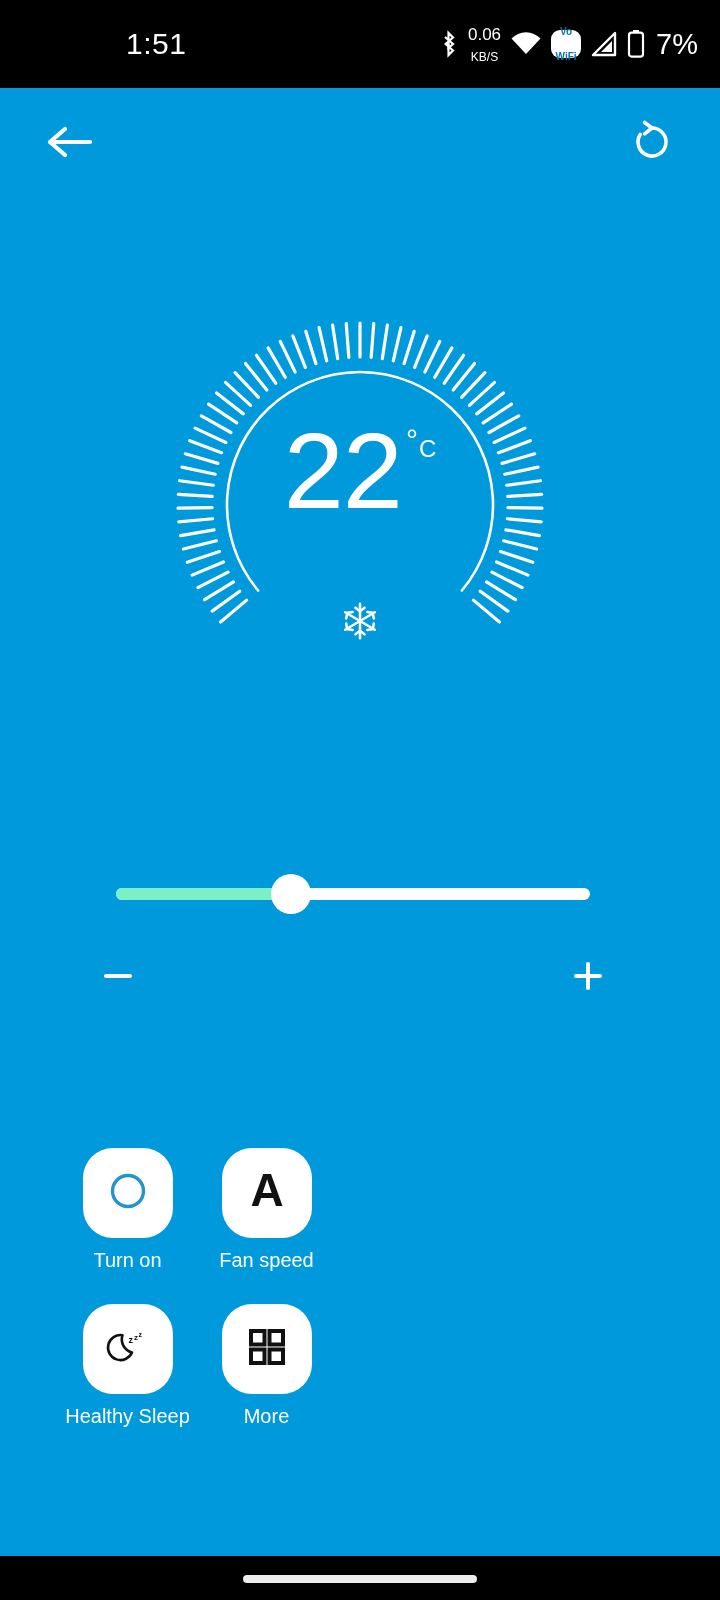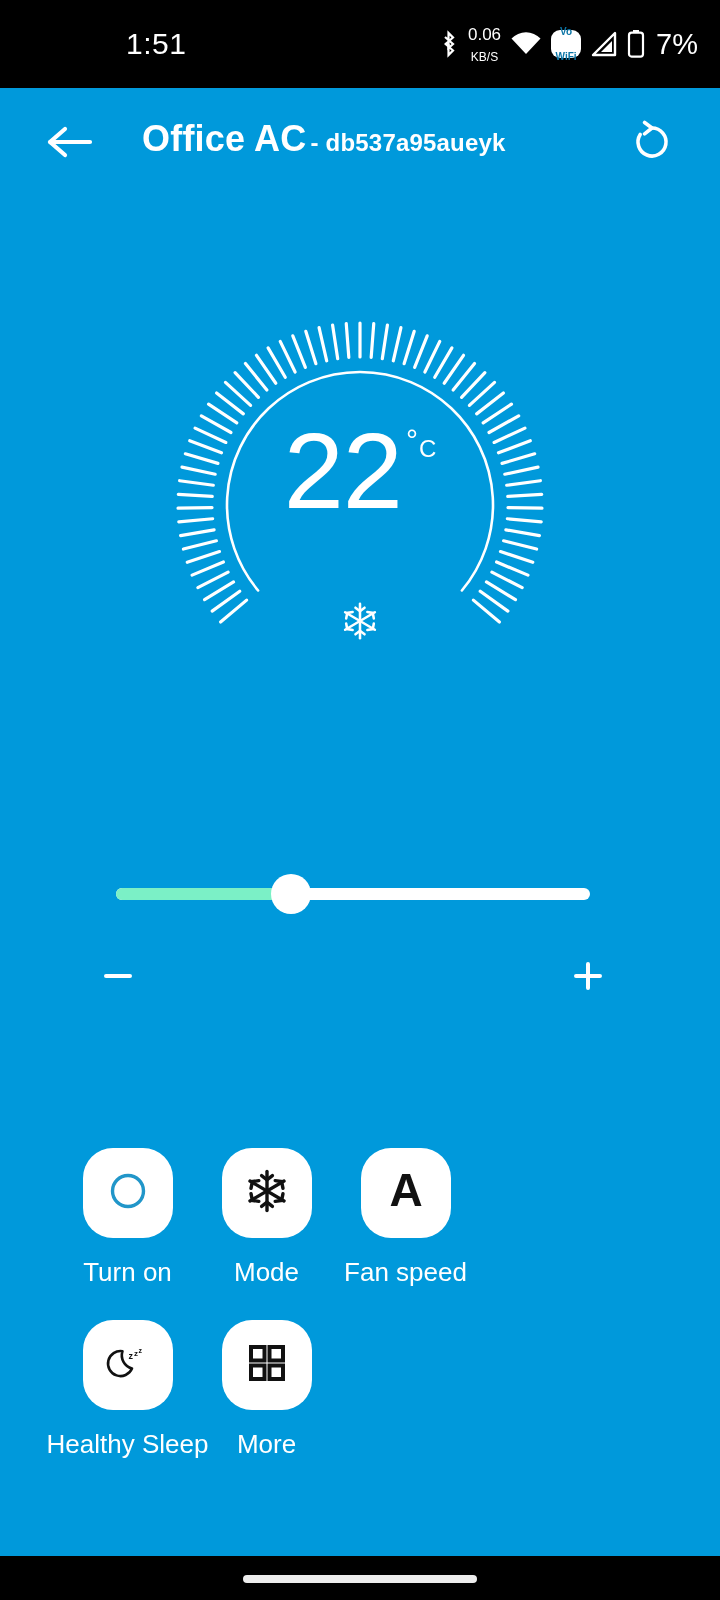--- a/index.html
+++ b/index.html
@@ -154,22 +154,22 @@
     display:flex; flex-direction:column; align-items:center;
     cursor:pointer;
   }
   .action-icon {
     width:90px; height:90px;
     background:#FFFFFF;
     border-radius:30px;
     display:flex; align-items:center; justify-content:center;
   }
   .action-label {
-    margin-top:19px;
-    color:#FFFFFF; font-size:26px; font-weight:400;
+    margin-top:11px;
+    color:#FFFFFF; font-size:20px; font-weight:400;
     white-space:nowrap; text-align:center;
   }
   #action-row-2 { margin-top:32px; }
 
   
   #nav-bar {
     position:absolute; left:0; top:1556px;
     width:720px; height:44px;
     background:#000000;
   }
@@ -234,24 +234,20 @@
   <div id="app-bar">
 
     <div id="back-button">
       <span>
         <svg width="48" height="34" viewBox="0 0 48 34">
           <path d="M4 17 L44 17 M4 17 L19 4 M4 17 L19 30" fill="none" stroke="#fff" stroke-width="4.2" stroke-linecap="round" stroke-linejoin="round"></path>
         </svg>
       </span>
     </div>
 
-    <div id="title-wrap">
-      <span id="device-name">Office AC</span>
-      <span id="device-id">- db537a95aueyk</span>
-    </div>
 
     <div id="refresh-button">
       <span>
         <svg width="42" height="44" viewBox="0 0 42 44">
           <path d="M21 8 A14 14 0 1 1 9.2 14.5" fill="none" stroke="#fff" stroke-width="3.6" stroke-linecap="round"></path>
           <path d="M21 8 L13.6 2.5 M21 8 L13.6 13.8" fill="none" stroke="#fff" stroke-width="3.6" stroke-linecap="round" stroke-linejoin="round"></path>
         </svg>
       </span>
     </div>
   </div>
@@ -383,40 +379,20 @@
           <span>
             <svg width="48" height="48" viewBox="0 0 48 48">
               <circle cx="24" cy="24" r="15.5" fill="none" stroke="#2196C9" stroke-width="3.4"></circle>
             </svg>
           </span>
         </div>
         <div class="action-label">Turn on</div>
       </div>
 
 
-      <div class="action-cell">
-        <div class="action-icon">
-          <span>
-            <svg width="48" height="48" viewBox="0 0 24 24">
-              <g fill="none" stroke="#111111" stroke-width="1.7" stroke-linecap="round">
-                <path d="M12 2.2 V21.8"></path>
-                <path d="M3.5 7 L20.5 17"></path>
-                <path d="M20.5 7 L3.5 17"></path>
-                <path d="M9.3 4.3 L12 6.4 L14.7 4.3"></path>
-                <path d="M9.3 19.7 L12 17.6 L14.7 19.7"></path>
-                <path d="M4.0 10.7 L4.7 7.3 L7.9 6.8"></path>
-                <path d="M20.0 13.3 L19.3 16.7 L16.1 17.2"></path>
-                <path d="M16.1 6.8 L19.3 7.3 L20.0 10.7"></path>
-                <path d="M7.9 17.2 L4.7 16.7 L4.0 13.3"></path>
-              </g>
-            </svg>
-          </span>
-        </div>
-        <div class="action-label">Mode</div>
-      </div>
 
       <div class="action-cell">
         <div class="action-icon">
           <span>
             <svg width="54" height="54" viewBox="0 0 54 54">
               <text x="27" y="42" font-family="'Liberation Sans', sans-serif" font-size="46" font-weight="700" fill="#111111" text-anchor="middle">A</text>
             </svg>
           </span>
         </div>
         <div class="action-label">Fan speed</div>

